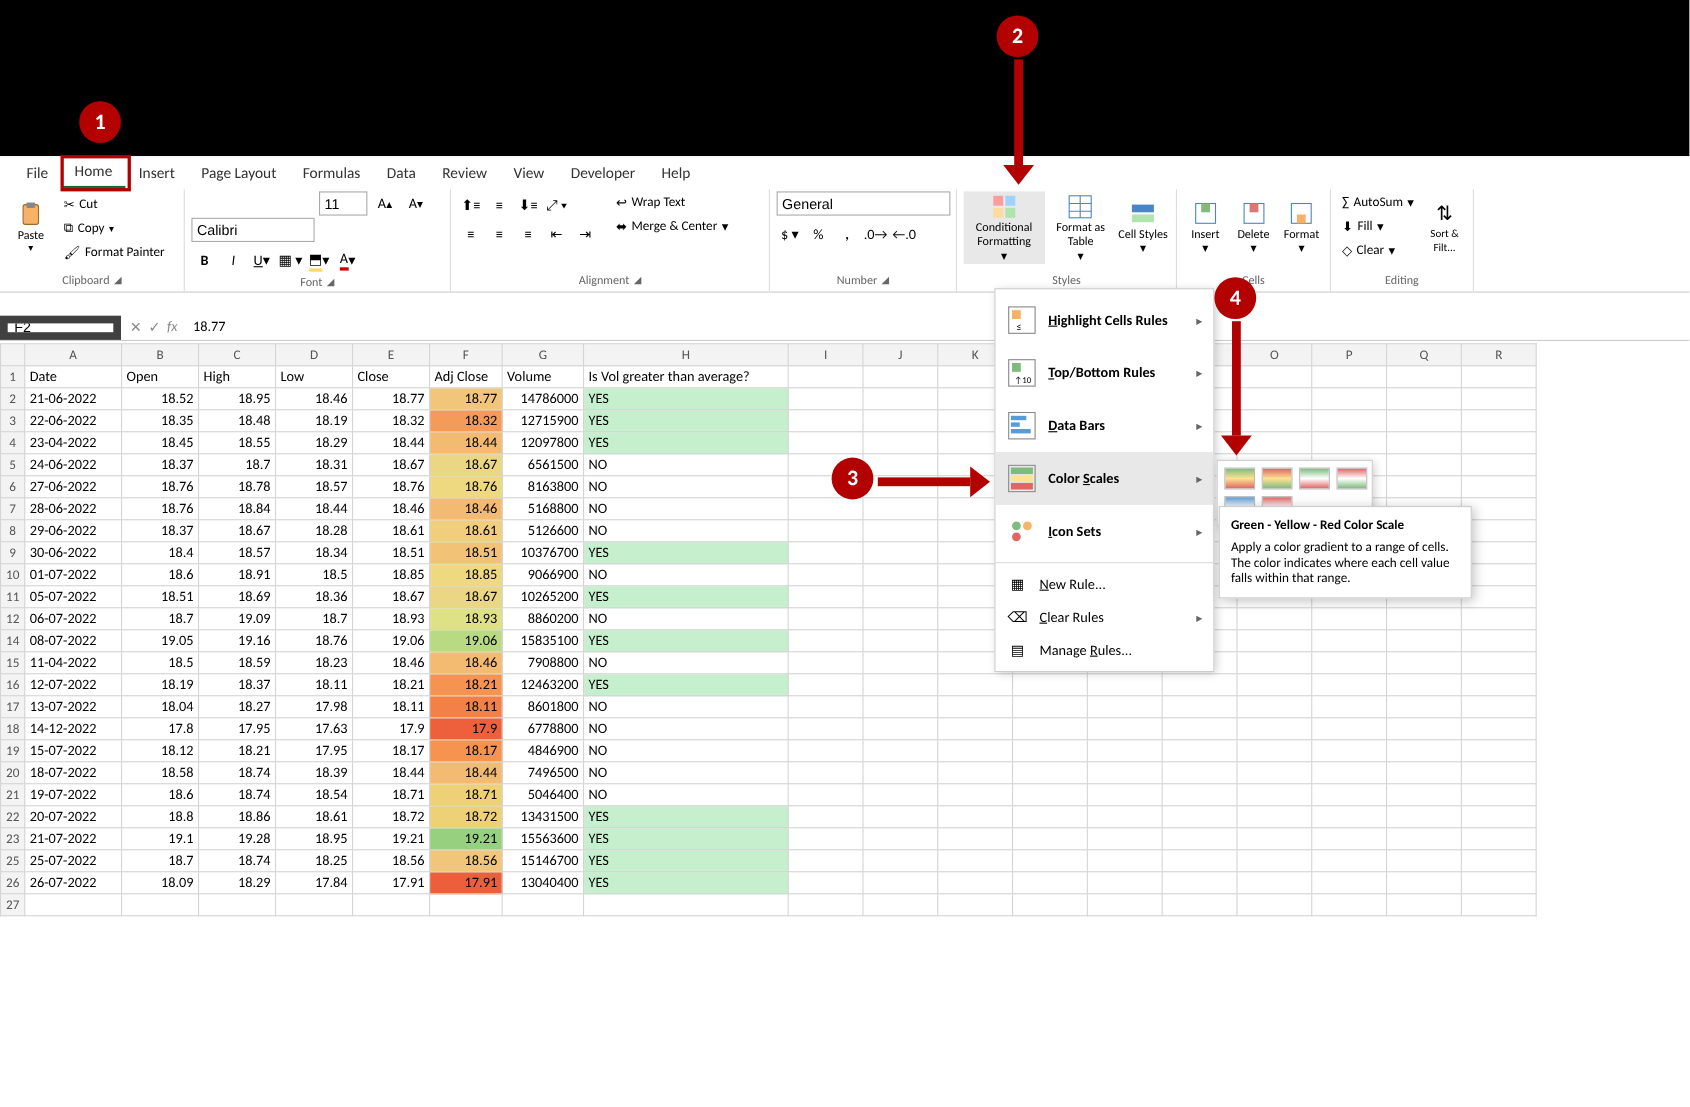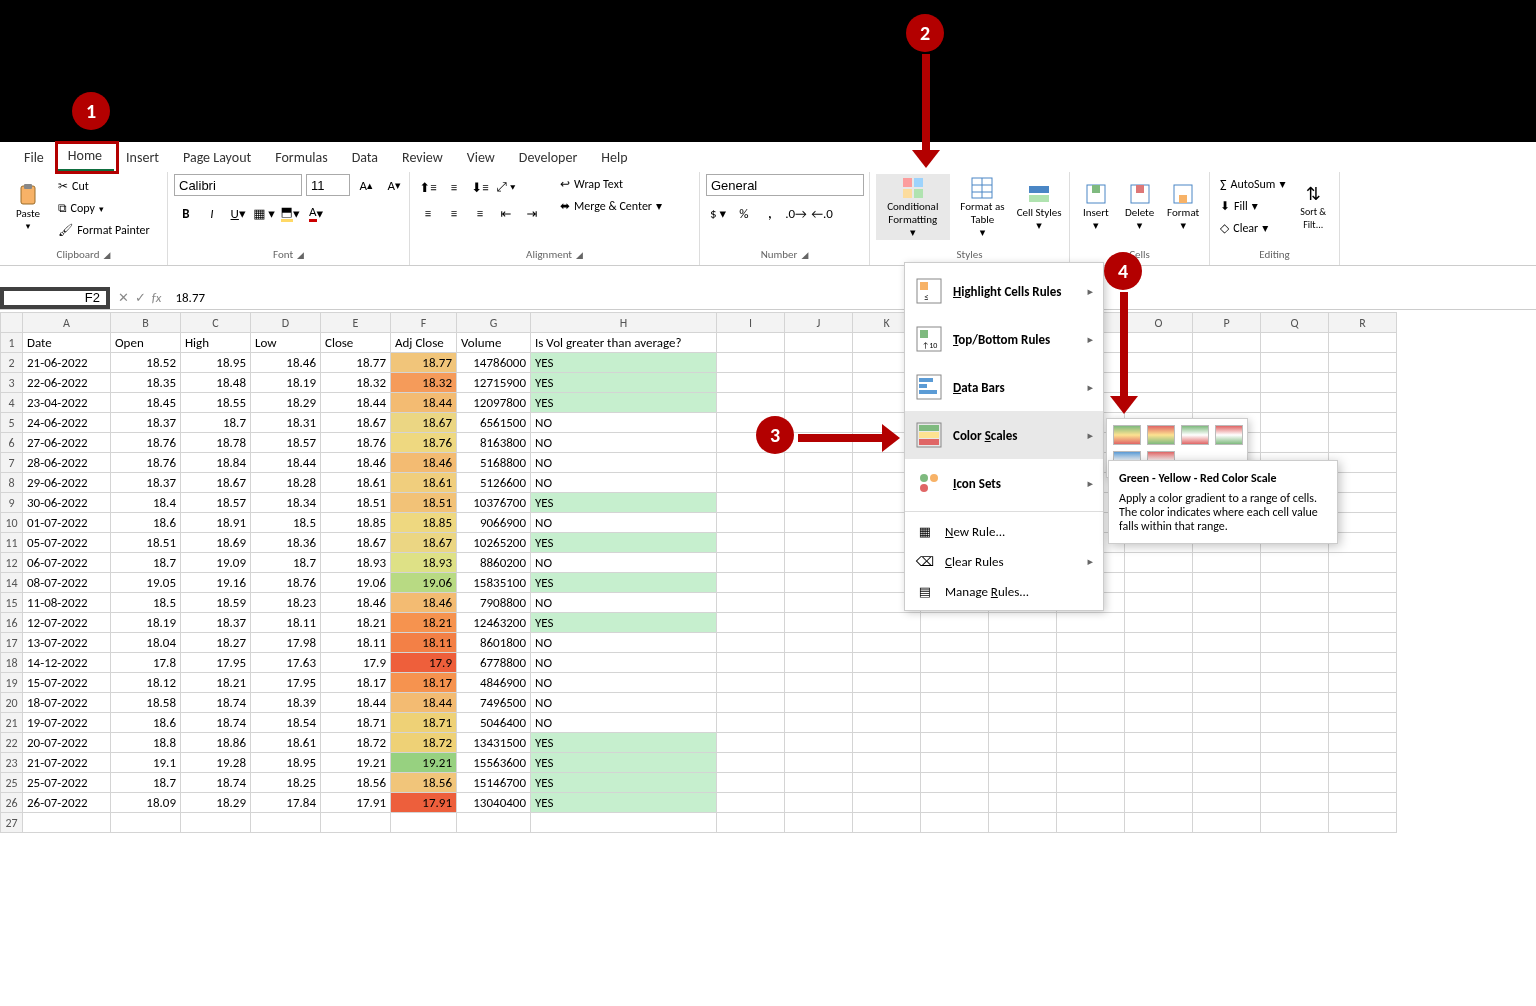--- a/index.html
+++ b/index.html
@@ -17,21 +17,21 @@
 .dialog-launcher { font-size: 9px; color:#666; margin-left:4px;}
 .big-btn { display: flex; flex-direction: column; align-items: center; justify-content: center; width: 44px; height: 66px; font-size: 11px; text-align: center; cursor:pointer;}
 .big-btn .ic { width: 24px; height: 24px; }
 .vstack { display: flex; flex-direction: column; gap: 2px; }
 .small-btn { display: flex; align-items: center; gap: 4px; font-size: 12px; height: 20px; padding: 0 4px; cursor:pointer;}
 .sel { height: 22px; border: 1px solid #aaa; font-size: 13px; padding: 0 4px; background:#fff;}
 .icon-btn { width: 24px; height: 22px; display: inline-flex; align-items: center; justify-content: center; cursor:pointer;}
 .icon-row { display:flex; gap:2px; margin-top:2px;}
 .cf-btn { background: #e8e8e8; }
 .namebox-row { position: absolute; top: 286px; left: 0; width: 100%; height: 24px; display: flex; align-items: center; border-bottom: 1px solid #ccc; background:#fff;}
-.namebox { width: 110px; border: 4px solid #404040; height: 22px; font-size: 13px; padding: 0 6px; text-align: right; }
+.namebox { width: 110px; border: 7px solid #404040; height: 22px; font-size: 13px; padding: 0 6px; }
 .fx-icons { display:flex; gap:6px; margin:0 8px; color:#888;}
 .formula-bar { flex: 1; padding: 0 6px; font-size: 13px; }
 .grid { position: absolute; top: 312px; left: 0; width: 100%; }
 table { border-collapse: collapse; font-size: 13px; }
 th, td { border: 1px solid #d4d4d4; height: 20px; }
 th.colh { background: #f3f3f3; font-weight: normal; text-align: center; color:#555; font-size:12px;}
 th.rowh { background: #f3f3f3; width: 22px; text-align: center; font-weight: normal; color:#555; font-size:12px;}
 td { padding: 0 4px; }
 .r { text-align: right; }
 .l { text-align: left; }
@@ -110,21 +110,21 @@
     </div>
     <div class="group-label">
           <span>Clipboard</span>
           <span class="dialog-launcher">◢</span>
         </div>
   </div>
 
   <div class="group" style="width:242px">
     <div class="group-body" style="flex-direction:column">
       <div style="display:flex;gap:4px">
-        <input class="sel" style="width: 128px;" value="Calibri">
+        <input class="sel" style="width: 112px; margin-top: 24px;" value="Calibri">
         <input class="sel" style="width: 44px;" value="11">
         <div class="icon-btn">A<sup>▴</sup></div>
         <div class="icon-btn">A<sup>▾</sup></div>
       </div>
       <div class="icon-row">
         <div class="icon-btn">
               <b>B</b>
             </div>
         <div class="icon-btn">
               <i>I</i>
@@ -564,21 +564,21 @@
             <td></td>
             <td></td>
             <td></td>
             <td></td>
             <td></td>
             <td></td>
             <td></td>
           </tr>
           <tr>
             <th class="rowh">15</th>
-            <td class="l">11-08-2022</td>
+            <td class="l">11-04-2022</td>
             <td class="r">18.5</td>
             <td class="r">18.59</td>
             <td class="r">18.23</td>
             <td class="r">18.46</td>
             <td class="r" style="background:#f3bb72">18.46</td>
             <td class="r">7908800</td>
             <td class="l ">NO</td>
             <td></td>
             <td></td>
             <td></td>

